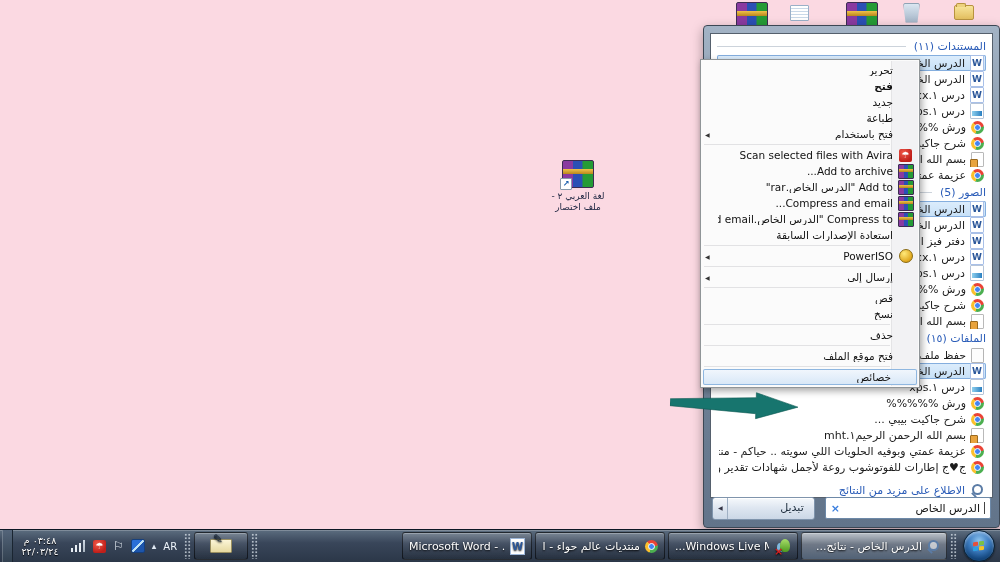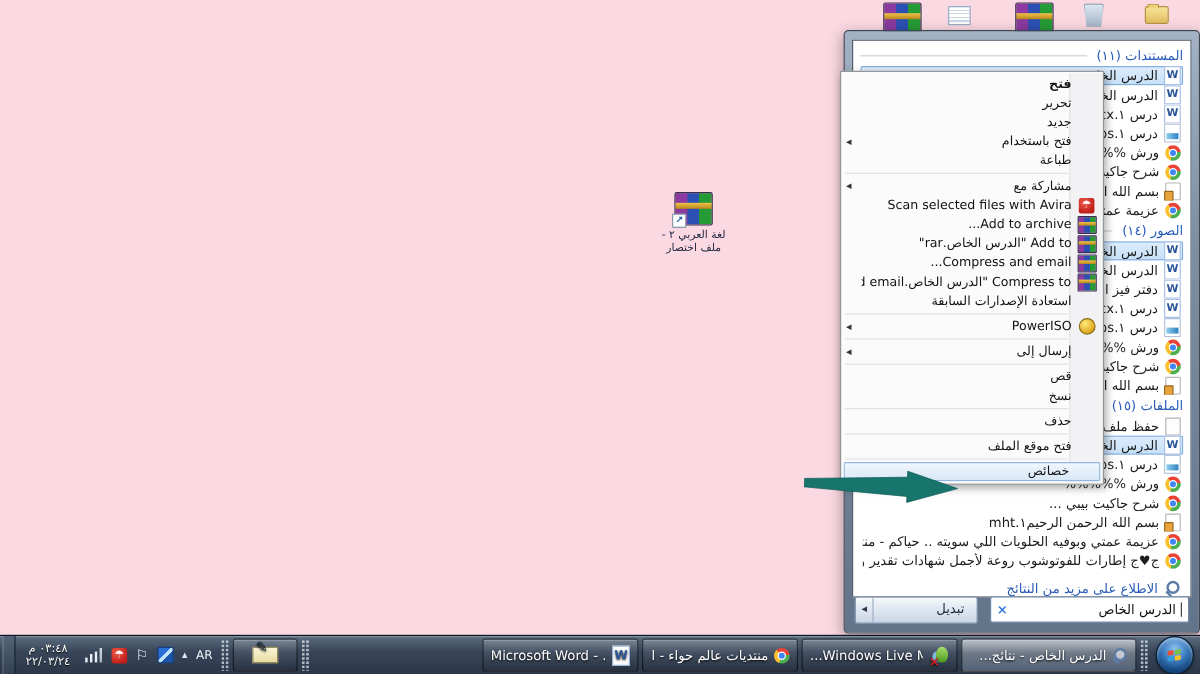--- a/index.html
+++ b/index.html
@@ -224,21 +224,21 @@
           </div>
           <div class="result-row">
             <span class="ic ic-mht"></span>
             <span class="lbl">بسم الله الرحمن الرحيم١.mht</span>
           </div>
           <div class="result-row">
             <span class="ic ic-chrome"></span>
             <span class="lbl">عزيمة عمتي وبوفيه الحلويات اللي سويته .. حياكم - منتديات شعواه SHAM...</span>
           </div>
           <div class="section-header">
-            <span class="sec-title">الصور (١٤)</span>
+            <span class="sec-title">الصور (5)</span>
             <span class="sec-line"></span>
           </div>
           <div class="result-row selected">
             <span class="ic ic-word"></span>
             <span class="lbl">الدرس الخاص</span>
           </div>
           <div class="result-row">
             <span class="ic ic-word"></span>
             <span class="lbl">الدرس الخاص</span>
           </div>
@@ -317,51 +317,46 @@
       <div class="btn-switch">
         <span class="main">تبديل المستخدم</span>
         <span class="arrow">◀</span>
       </div>
     </div>
   </div>
 
   <div class="context-menu">
     <div class="menu-strip"></div>
     <div id="menu-items">
+        <div class="menu-item">
+          <span class="mi-icon"></span>
+          <span class="mi-label">تحرير</span>
+          <span class="mi-arrow"></span>
+        </div>
         <div class="menu-item bold">
           <span class="mi-icon"></span>
           <span class="mi-label">فتح</span>
           <span class="mi-arrow"></span>
         </div>
         <div class="menu-item">
           <span class="mi-icon"></span>
-          <span class="mi-label">تحرير</span>
-          <span class="mi-arrow"></span>
-        </div>
-        <div class="menu-item">
-          <span class="mi-icon"></span>
           <span class="mi-label">جديد</span>
+          <span class="mi-arrow"></span>
+        </div>
+        <div class="menu-item">
+          <span class="mi-icon"></span>
+          <span class="mi-label">طباعة</span>
           <span class="mi-arrow"></span>
         </div>
         <div class="menu-item">
           <span class="mi-icon"></span>
           <span class="mi-label">فتح باستخدام</span>
           <span class="mi-arrow">◀</span>
         </div>
-        <div class="menu-item">
-          <span class="mi-icon"></span>
-          <span class="mi-label">طباعة</span>
-          <span class="mi-arrow"></span>
-        </div>
-        <div class="menu-sep"></div>
-        <div class="menu-item">
-          <span class="mi-icon"></span>
-          <span class="mi-label">مشاركة مع</span>
-          <span class="mi-arrow">◀</span>
-        </div>
+        <div class="menu-sep"></div>
         <div class="menu-item">
           <span class="mi-icon">
             <span class="ic ic-avira"></span>
           </span>
           <span class="mi-label">Scan selected files with Avira</span>
           <span class="mi-arrow"></span>
         </div>
         <div class="menu-item">
           <span class="mi-icon">
             <span class="ic ic-winrar"></span>

